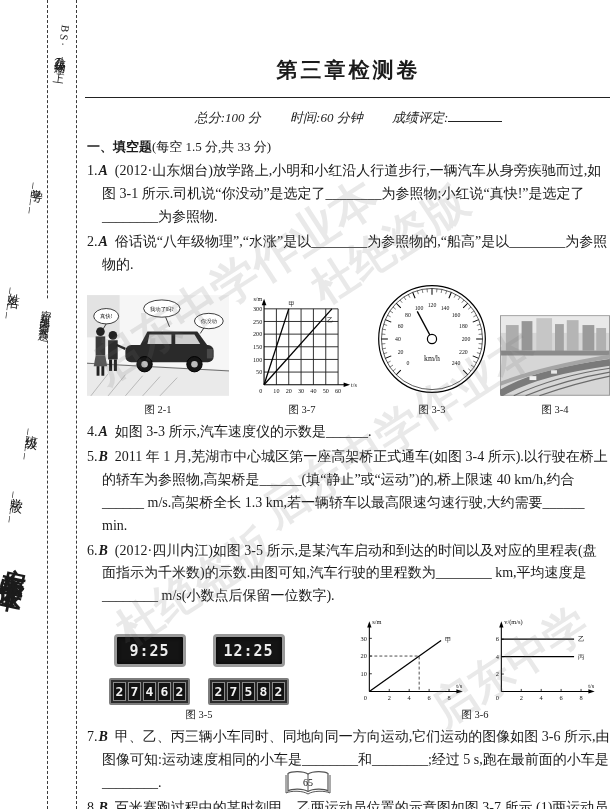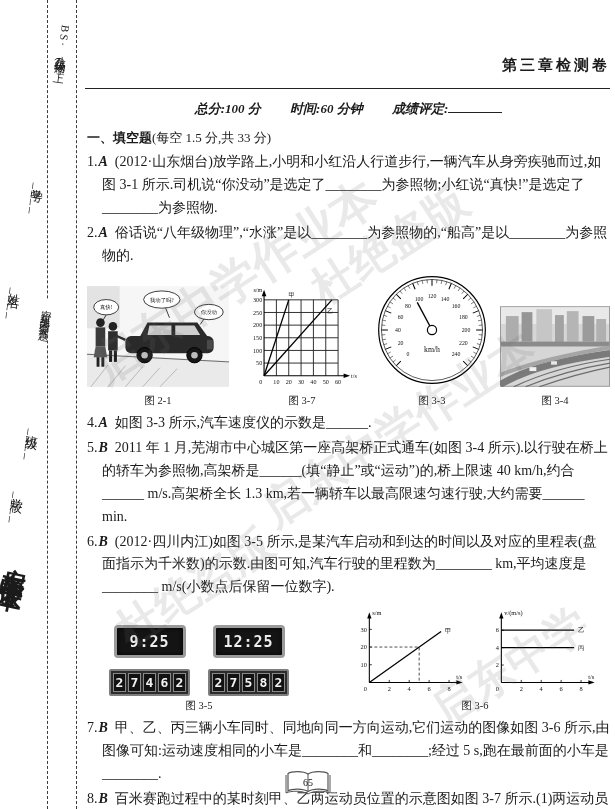--- a/index.html
+++ b/index.html
@@ -24,24 +24,24 @@
   .f-class{left:25px;top:424px;font-size:12.5px;}
   .f-school{left:10px;top:487px;font-size:12.5px;}
   .book-title{left:5px;top:546px;font-size:25px;font-weight:900;letter-spacing:3px;
               font-family:"Liberation Sans",sans-serif;transform:rotate(12deg);}
   .seal-rule{position:absolute;top:0;bottom:0;border-left:1.6px dashed #3a3a3a;}
   .rule1{left:47px;}
   .rule2{left:76px;}
   .seal-text{left:41px;top:298px;font-size:10.5px;background:#fff;padding:3px 0;z-index:3;letter-spacing:3px;}
   
   .main{position:relative;z-index:1;margin-left:87px;margin-right:5px;padding-top:56px;}
-  .title{margin:0;text-align:right;font-family:"Liberation Sans",sans-serif;
-         font-weight:bold;font-size:15px;letter-spacing:3px;}
+  .title{margin:0;text-align:center;font-family:"Liberation Sans",sans-serif;
+         font-weight:bold;font-size:21px;letter-spacing:3px;}
   .title-rule{border-top:1.4px solid #222;margin:13px 0 11px -2px;}
-  .score-line{text-align:center;font-style:italic;font-size:13px;margin-bottom:11px;font-weight:bold;}
+  .score-line{text-align:center;font-style:italic;font-size:13px;margin-bottom:11px;}
   .score-line span.gap{display:inline-block;width:26px;}
   .blank{display:inline-block;width:54px;border-bottom:1.3px solid #222;height:12px;vertical-align:baseline;}
   .section-head{font-size:13px;margin-bottom:4px;}
   .sec-b{font-weight:bold;}
   .q{margin:0 0 2px;font-size:14px;line-height:1.64;padding-left:15px;text-indent:-15px;}
   .qlevel{font-family:"Liberation Serif",serif;font-weight:bold;font-style:italic;margin:0 7px 0 1px;}
   
   .figrow{display:flex;align-items:flex-end;justify-content:space-between;margin:5px 0 4px;}
   figure{margin:0;text-align:center;}
   figcaption{font-size:10.5px;margin-top:3px;}

